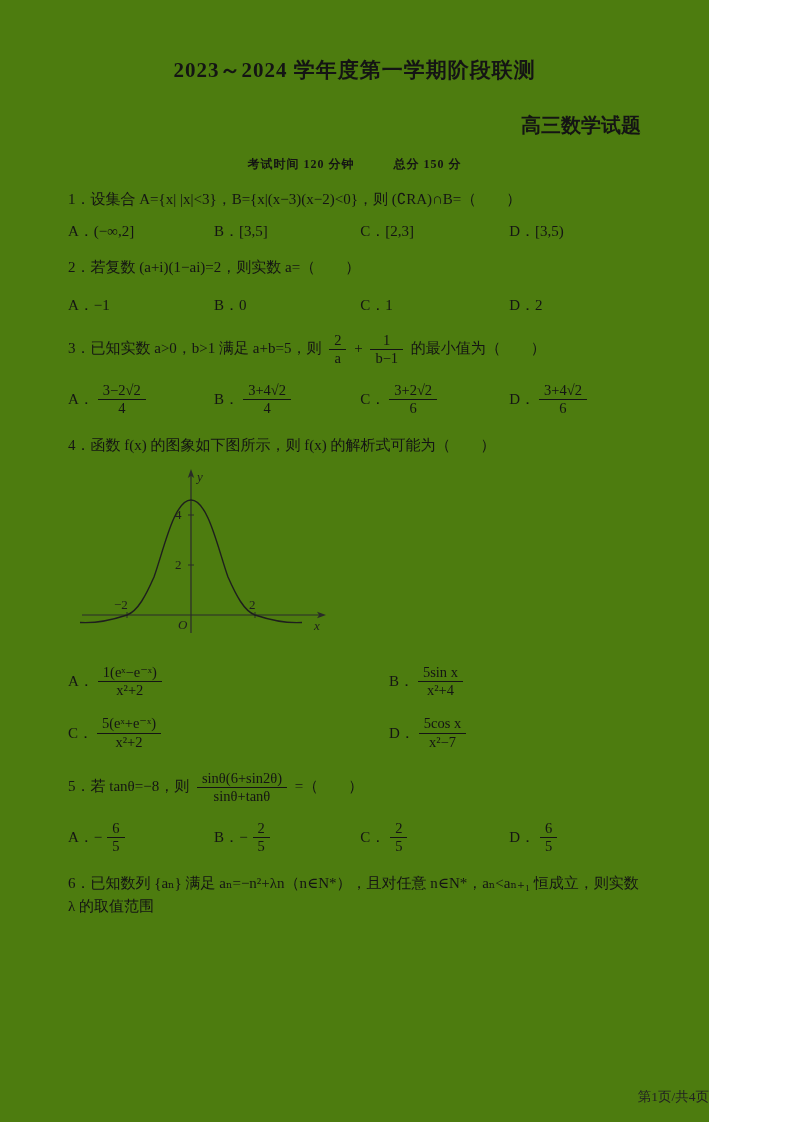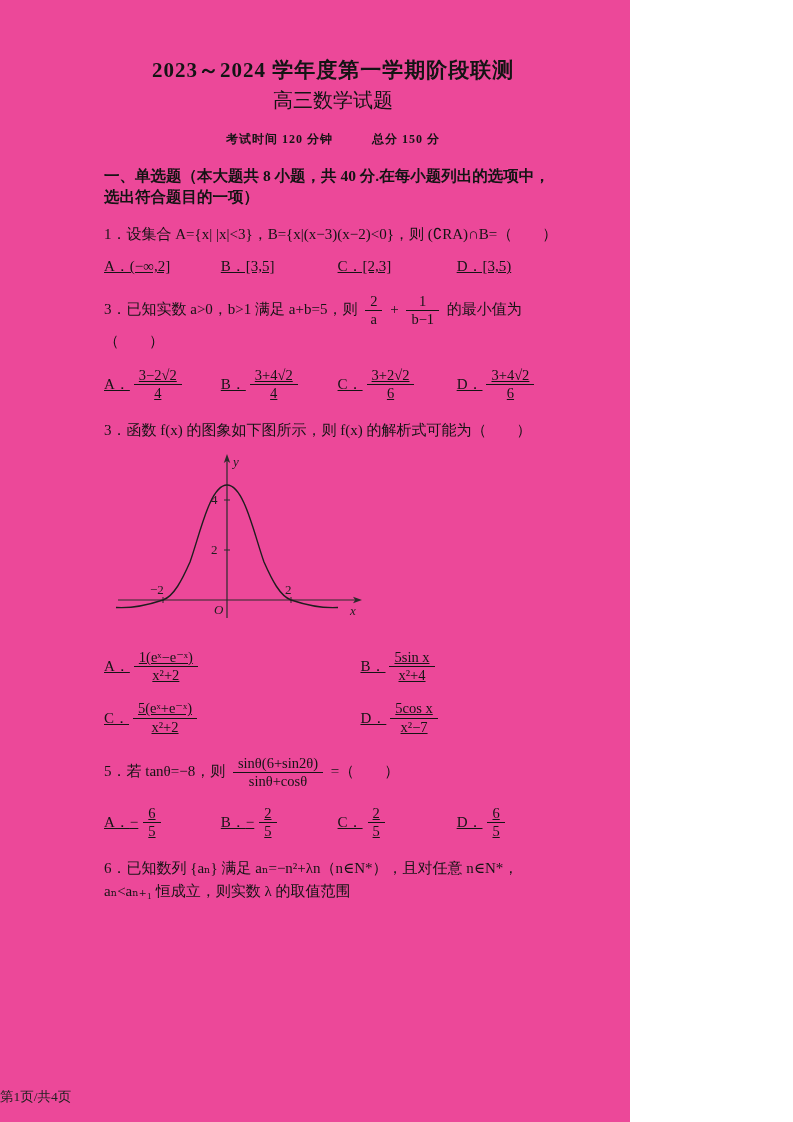--- a/index.html
+++ b/index.html
@@ -4,75 +4,83 @@
 <style>
   * { box-sizing: border-box; margin: 0; padding: 0; }
   html, body { background: #ffffff; }
   body {
     width: 793px; height: 1122px; margin: 0;
     font-family: "Liberation Serif", "DejaVu Serif", serif;
     color: #141414;
   }
   .page {
     position: relative;
-    width: 630px; height: 1122px;
-    padding: 44px 68px 0 104px;
-    background: #ec4899;
+    width: 709px; height: 1122px;
+    padding: 44px 68px 0 68px;
+    background: #4d7c0f;
     overflow: hidden;
   }
   .title { text-align: center; font-size: 21px; font-weight: bold; margin-top: 12px; letter-spacing: 1px; }
-  .subtitle { text-align: center; font-size: 20px; font-weight: normal; margin-top: 3px; }
+  .subtitle { text-align: right; font-size: 20px; font-weight: bold; margin-top: 28px; }
   .exam-info { text-align: center; font-size: 12px; font-weight: bold; margin-top: 17px; letter-spacing: 1px; }
   .section-heading { font-size: 15.5px; font-weight: bold; margin-top: 18px; }
   .question { margin-top: 15px; font-size: 15px; }
   .stem { line-height: 1.55; }
   .options { display: grid; margin-top: 11px; align-items: center; font-size: 15px; }
   .opt4 { grid-template-columns: 25.5% 25.5% 26% 23%; }
   .opt2 { grid-template-columns: 56% 44%; }
   .opt2 + .opt2 { margin-top: 12px; }
-  .opt { display: flex; align-items: center; white-space: nowrap; text-decoration: underline; }
+  .opt { display: flex; align-items: center; white-space: nowrap; }
   .frac {
     display: inline-flex; flex-direction: column;
     text-align: center; vertical-align: middle;
     margin: 2px 4px; line-height: 1.18; font-size: 14.5px;
   }
   .frac .num { border-bottom: 1px solid #141414; padding: 0 5px; }
   .frac .den { padding: 0 5px; }
   .sign { margin-right: 1px; }
   .graph-wrap { margin: 8px 0 0 8px; }
   .graph .axis { stroke: #2a2a2a; stroke-width: 1.2; }
   .graph .tick { stroke: #2a2a2a; stroke-width: 1; }
   .graph .curve { stroke: #1e1e1e; stroke-width: 1.4; fill: none; }
   .graph text { font-size: 13px; fill: #1e1e1e; font-family: "Liberation Serif", serif; }
   .graph text.ital { font-style: italic; }
   .footer {
     position: absolute; left: 0; right: 0; bottom: 16px;
-    text-align: left; font-size: 13.5px; color: #222;
+    text-align: right; font-size: 13.5px; color: #222;
   }
 </style>
 </head>
 <body>
 
 <div class="page">
 
   <div class="title">2023～2024 学年度第一学期阶段联测</div>
   <div class="subtitle">高三数学试题</div>
   <div class="exam-info">考试时间 120 分钟　　　总分 150 分</div>
-  <div class="section-heading">一、单选题（本大题共 8 小题，共 40 分.在每小题列出的选项中，选出符合题目的一项）</div>
 
   <div class="question">
     <div class="stem">1．设集合 A={x| |x|&lt;3}，B={x|(x−3)(x−2)&lt;0}，则 (∁RA)∩B=（　　）</div>
     <div class="options opt4">
       <span class="opt">A．(−∞,2]</span>
       <span class="opt">B．[3,5]</span>
       <span class="opt">C．[2,3]</span>
       <span class="opt">D．[3,5)</span>
     </div>
   </div>
 
+  <div class="question">
+    <div class="stem">2．若复数 (a+i)(1−ai)=2，则实数 a=（　　）</div>
+    <div class="options opt4" style="margin-top:16px">
+      <span class="opt">A．−1</span>
+      <span class="opt">B．0</span>
+      <span class="opt">C．1</span>
+      <span class="opt">D．2</span>
+    </div>
+  </div>
 
   <div class="question">
     <div class="stem">
       <span>3．已知实数 a&gt;0，b&gt;1 满足 a+b=5，则</span>
       <span class="frac">
           <span class="num">2</span>
           <span class="den">a</span>
         </span>
       <span>+</span>
       <span class="frac">
@@ -107,21 +115,21 @@
         <span>D．</span>
         <span class="frac">
             <span class="num">3+4√2</span>
             <span class="den">6</span>
           </span>
       </span>
     </div>
   </div>
 
   <div class="question">
-    <div class="stem">3．函数 f(x) 的图象如下图所示，则 f(x) 的解析式可能为（　　）</div>
+    <div class="stem">4．函数 f(x) 的图象如下图所示，则 f(x) 的解析式可能为（　　）</div>
 
     <div class="graph-wrap">
       <svg class="graph" width="258" height="182" viewBox="0 0 258 182">
 
         <line class="axis" x1="6" y1="150" x2="244" y2="150"></line>
         <path d="M250,150 l-9,-3.2 l2.2,3.2 l-2.2,3.2 z" fill="#2a2a2a"></path>
         <line class="axis" x1="115" y1="10" x2="115" y2="168"></line>
         <path d="M115,4 l-3.2,9 l3.2,-2.2 l3.2,2.2 z" fill="#2a2a2a"></path>
 
         <line class="tick" x1="51" y1="147" x2="51" y2="153"></line>
@@ -173,21 +181,21 @@
           </span>
       </span>
     </div>
   </div>
 
   <div class="question">
     <div class="stem">
       <span>5．若 tanθ=−8，则</span>
       <span class="frac">
           <span class="num">sinθ(6+sin2θ)</span>
-          <span class="den">sinθ+cosθ</span>
+          <span class="den">sinθ+tanθ</span>
         </span>
       <span>=（　　）</span>
     </div>
     <div class="options opt4">
       <span class="opt">
         <span>A．</span>
         <span class="sign">−</span>
         <span class="frac">
             <span class="num">6</span>
             <span class="den">5</span>

